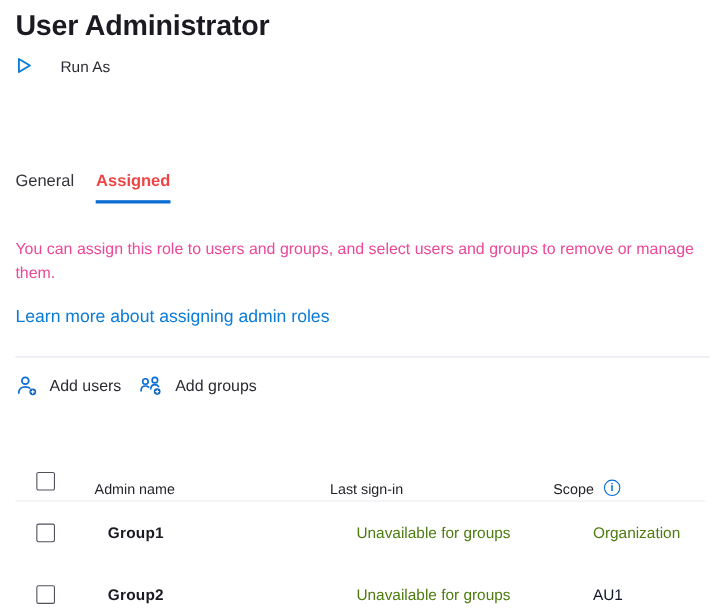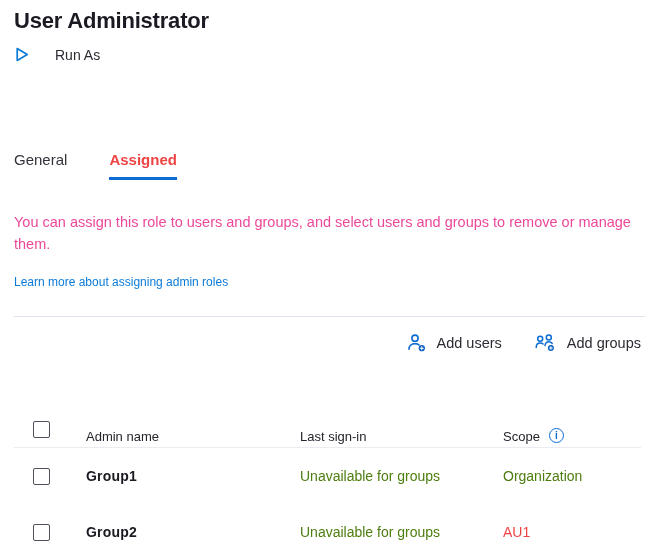--- a/index.html
+++ b/index.html
@@ -6,40 +6,40 @@
   html, body {
     width: 655px; height: 560px;
     background: #ffffff;
     overflow: hidden;
     font-family: "Liberation Sans", sans-serif;
     color: #23232b;
   }
   .page { padding: 8px 14px 0 14px; }
 
   .page-title {
-    font-size: 22px;
+    font-size: 26px;
     font-weight: bold;
     letter-spacing: -0.2px;
     color: #1b1a22;
   }
 
   .runas-row {
     margin-top: 12px;
     display: flex;
     align-items: center;
     gap: 25px;
     cursor: pointer;
     width: max-content;
   }
   .runas-row .label { font-size: 14px; color: #2b2b33; }
 
   .tabs {
     margin-top: 88px;
     display: flex;
-    gap: 42px;
+    gap: 20px;
     align-items: flex-end;
   }
   .tab {
     font-size: 15px;
     color: #33333b;
     padding-bottom: 9px;
     border-bottom: 3px solid transparent;
     cursor: pointer;
   }
   .tab.active {
@@ -52,40 +52,39 @@
     margin-top: 31px;
     font-size: 14.5px;
     line-height: 22px;
     color: #ec4899;
     max-width: 632px;
   }
 
   .learn-link {
     display: inline-block;
     margin-top: 20px;
-    font-size: 12px;
+    font-size: 16px;
     color: #0b7bd8;
     text-decoration: none;
     cursor: pointer;
   }
 
   .divider {
     height: 1px;
     background: #e2e1ee;
     margin-top: 26px;
     margin-right: -4px;
   }
   .divider.header-div { margin: 0; background: #ebebf2; }
 
   .actions {
     margin-top: 15px;
     display: flex;
     align-items: center;
-    gap: 32px;
-    justify-content: flex-end;
+    gap: 16px;
   }
   .action-btn {
     display: flex;
     align-items: center;
     gap: 10px;
     cursor: pointer;
     font-size: 14.5px;
     color: #2b2b33;
     background: none;
     border: none;
@@ -94,32 +93,32 @@
   }
 
   .table { margin-top: 58px; }
   .trow {
     display: grid;
     grid-template-columns: 53px 214px 203px 1fr;
     align-items: center;
     padding-left: 19px;
   }
   .trow.head { height: 36px; }
-  .trow.data { height: 56px; }
+  .trow.data { height: 56px; gap: 12px; }
   .th {
     font-size: 13px;
     color: #25242c;
     display: flex;
     align-items: center;
     gap: 9px;
     margin-top: 15px;
   }
   .cell { font-size: 14px; color: #4d7c0f; }
   .cell.name { font-weight: bold; color: #1b1a22; letter-spacing: 0.2px; }
-  .cell.scope-link { color: #ef4444; cursor: pointer; }
+  .cell.scope-link { color: #0f172a; cursor: pointer; }
 
   .checkbox {
     width: 17px; height: 17px;
     border: 1.6px solid #50505c;
     border-radius: 2px;
     background: #fff;
     cursor: pointer;
   }
 
   .info-icon {

